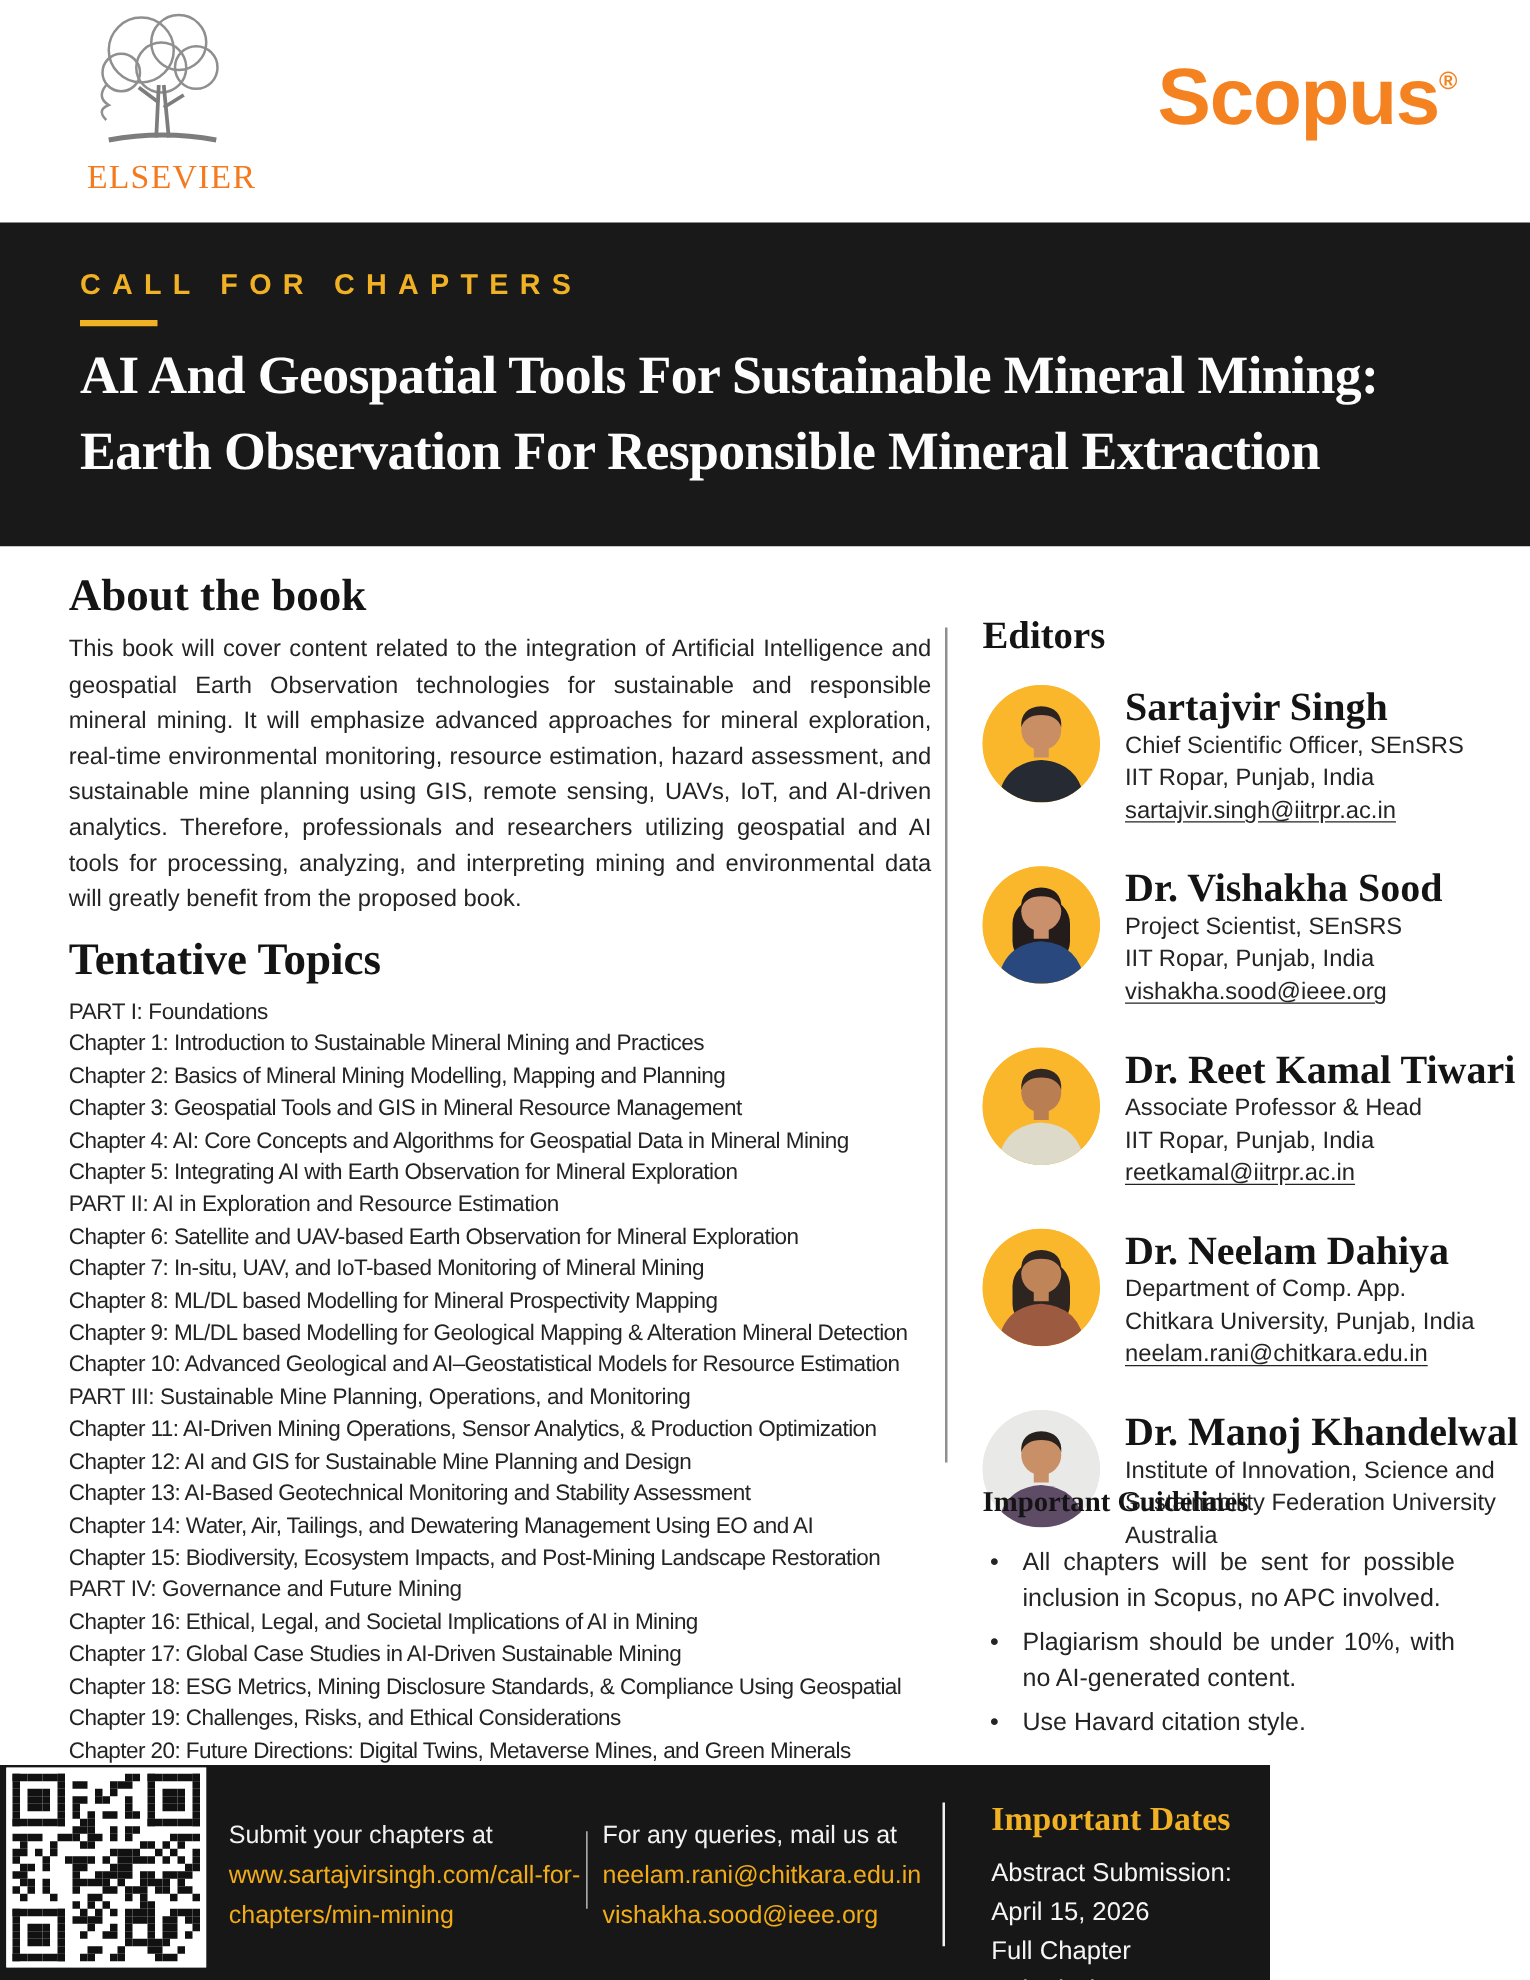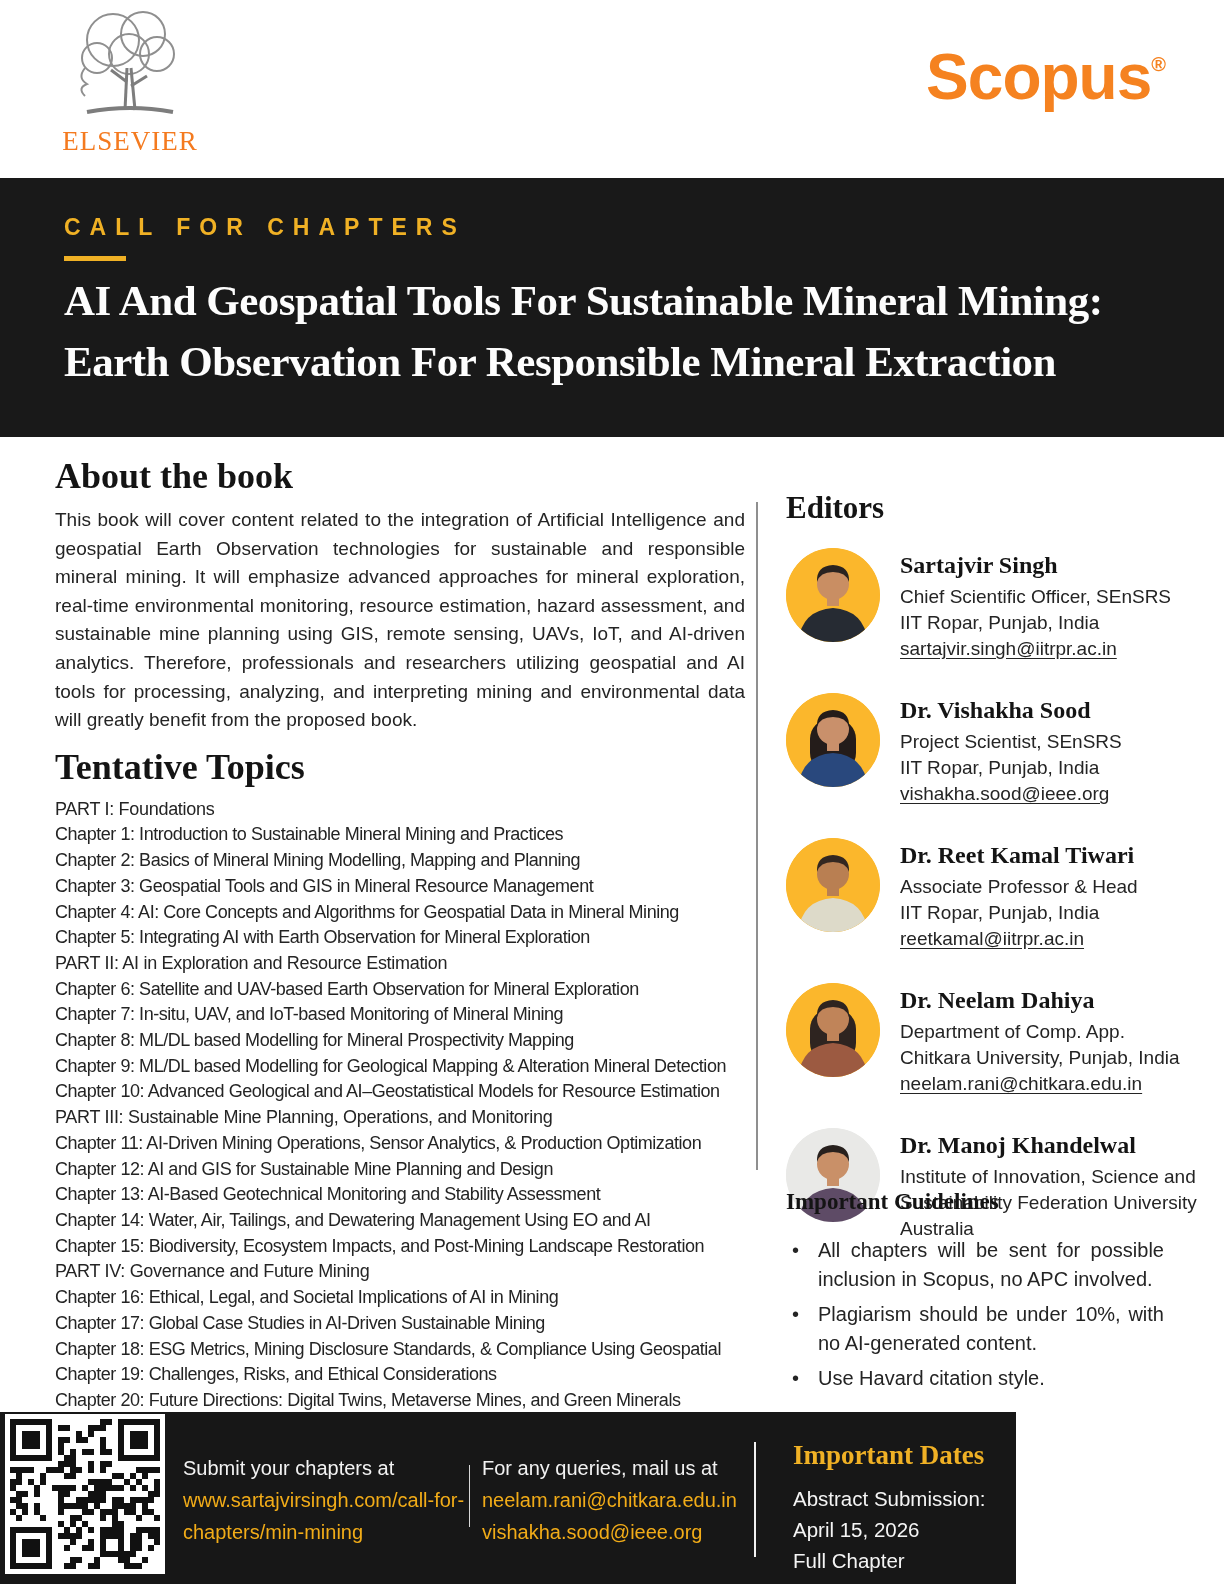--- a/index.html
+++ b/index.html
@@ -1,21 +1,21 @@
 <!DOCTYPE html>
 <html><head>
 <meta charset="utf-8">
 <style>
   html,body{margin:0;padding:0;background:#e8e8e8;}
   .page{position:relative;width:1224px;height:1584px;background:#ffffff;overflow:hidden;
         font-family:"Liberation Sans",sans-serif;color:#222;}
 
   
   .header{position:absolute;left:0;top:0;width:1224px;height:178px;background:#fff;}
-  .elsevier{position:absolute;left:55px;top:6px;width:150px;text-align:center;}
+  .elsevier{position:absolute;left:55px;top:6px;width:150px;text-align:right;}
   .elsevier-tree{display:block;margin:0 auto;}
   .elsevier-word{font-family:"Liberation Serif",serif;font-size:27px;letter-spacing:1px;
                  color:#f47a1f;margin-top:2px;}
   .scopus{position:absolute;right:58px;top:40px;color:#f58220;
           font-family:"Liberation Sans",sans-serif;font-size:64px;font-weight:600;letter-spacing:-1px;}
   .scopus sup{font-size:20px;vertical-align:28px;letter-spacing:0;}
 
   
   .banner{position:absolute;left:0;top:178px;width:1224px;height:259px;background:#191919;}
   .kicker{position:absolute;left:64px;top:36px;color:#f0b125;font-size:23px;font-weight:700;
@@ -36,21 +36,21 @@
 
   
   .col-divider{position:absolute;left:756px;top:502px;width:2px;height:668px;background:#8f8f8f;}
 
   
   .right-col{position:absolute;left:786px;top:490px;width:400px;}
   .editors-heading{font-size:31px;line-height:36px;margin:0 0 22px 0;}
   .editor-card{display:flex;margin-bottom:31px;}
   .editor-photo{flex:0 0 94px;width:94px;height:94px;border-radius:50%;overflow:hidden;margin-right:20px;}
   .editor-info{padding-top:2px;}
-  .editor-name{font-family:"Liberation Serif",serif;font-weight:700;font-size:24px;
+  .editor-name{font-family:"Liberation Serif",serif;font-weight:700;font-size:32px;
                line-height:30px;color:#141414;margin-bottom:4px;white-space:nowrap;}
   .editor-line{font-size:19px;line-height:26px;color:#242424;white-space:nowrap;}
   .editor-email{font-size:19px;line-height:26px;color:#242424;text-decoration:underline;
                 text-underline-offset:3px;white-space:nowrap;cursor:pointer;}
 
   
   .guidelines{position:absolute;left:786px;top:1182px;width:378px;}
   .guidelines-heading{font-size:23px;line-height:40px;margin:0 0 14px 0;}
   .guideline-item{display:flex;font-size:20px;line-height:29px;color:#242424;margin-bottom:6px;}
   .guideline-bullet{flex:0 0 26px;padding-left:6px;}

